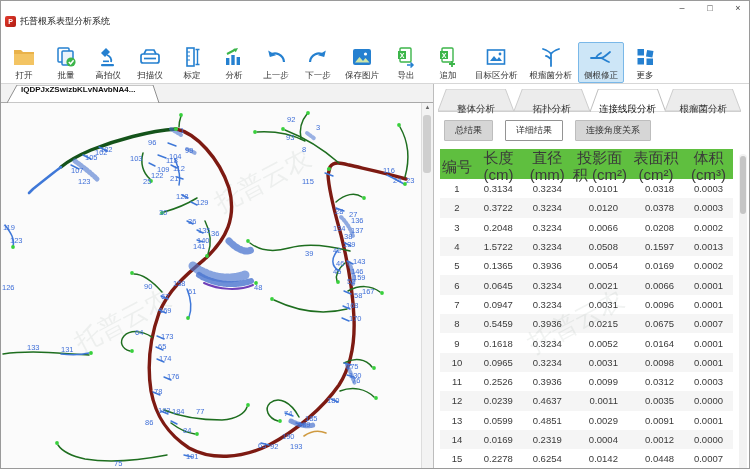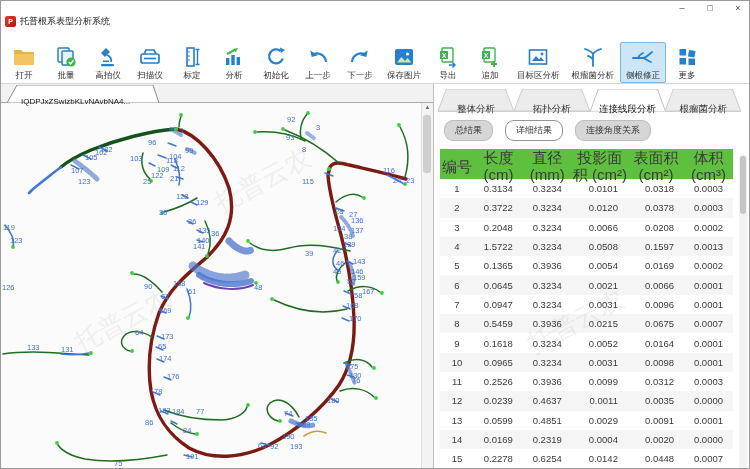--- a/index.html
+++ b/index.html
@@ -25,22 +25,22 @@
   .tb-icon{height:26px;display:flex;align-items:center;justify-content:center}
   .tb-icon svg{width:24px;height:24px}
   .tb-label{font-size:8.5px;color:#333;white-space:nowrap;margin-top:0px}
   
   #main{display:flex;height:411px}
   #left-col{width:432px;display:flex;flex-direction:column;border-right:1px solid #bdbdbd;background:#f0f0f0}
   #image-tabrow{height:18px;background:#f2f2f2;border-bottom:1px solid #a9a9a9;position:relative}
   #image-tab{position:absolute;left:6px;bottom:-1px;height:18px;width:158px}
   #image-tab svg{position:absolute;inset:0;width:100%;height:100%}
   #image-tab polygon{fill:#fff;stroke:#8f8f8f;stroke-width:1}
-  #image-tab span{position:relative;z-index:1;display:block;font-size:8px;font-weight:normal;color:#111;
-       padding:12px 0 0 14px;white-space:nowrap;overflow:hidden}
+  #image-tab span{position:relative;z-index:1;display:block;font-size:8px;font-weight:bold;color:#111;
+       padding:0 0 0 14px;white-space:nowrap;overflow:hidden}
   #canvas-wrap{flex:1;background:#fbfbfb;position:relative;overflow:hidden}
   #root-svg{position:absolute;left:0;top:0}
   .wm{position:absolute;font-size:26px;color:rgba(60,90,70,.07);transform:rotate(-28deg);white-space:nowrap;pointer-events:none}
   
   #left-scrollbar{position:absolute;right:0;top:0;bottom:0;width:11px;background:#f3f3f3;border-left:1px solid #ddd}
   #left-scroll-up{position:absolute;top:1px;left:0;width:11px;text-align:center;font-size:6px;color:#666}
   #left-scroll-thumb{position:absolute;top:12px;left:1px;width:8px;height:58px;background:#cfcfcf;border-radius:3px}
   
   #statusbar{height:24px;background:#f1f1f1;border-top:1px solid #c9c9c9;display:flex;align-items:center;font-size:9px;color:#444}
   #statusbar .grp{margin-left:18px;display:flex}
@@ -48,21 +48,21 @@
   #right-col{flex:1;background:#fff;display:flex;flex-direction:column;position:relative}
   #rtabs{display:flex;margin:5px 8px 0 4px;border-bottom:1px solid #cfcfcf;height:22px}
   .rtab{position:relative;flex:1;height:22px;cursor:default}
   .rtab svg{position:absolute;inset:0;width:100%;height:100%}
   .rtab polygon{fill:#ececec;stroke:#c6c6c6;stroke-width:1}
   .rtab.active{z-index:2;margin-bottom:-1px;height:23px}
   .rtab.active polygon{fill:#fff;stroke:#b4b4b4}
   .rtab span{position:relative;z-index:1;display:block;text-align:center;font-size:9.5px;color:#333;padding-top:14px;white-space:nowrap}
   .rtab.active span{color:#111}
   #rbuttons{display:flex;gap:12px;margin:8px 0 6px 10px}
-  .rbtn{font-size:9px;color:#333;background:#d6d6d6;border:1px solid #bdbdbd;padding:3px 10px;border-radius:9px}
+  .rbtn{font-size:9px;color:#333;background:#d6d6d6;border:1px solid #bdbdbd;padding:3px 10px;border-radius:1px}
   .rbtn.active{background:#fff;border-color:#949494}
   
   #rtable{margin:2px 16px 0 6px;font-size:9.5px}
   .trow{display:grid;grid-template-columns:34px 1fr 1fr 1.15fr 1.15fr 1fr;align-items:center;height:19.3px}
   .trow.head{background:var(--green);color:#fff;height:30px;font-size:15px}
   .trow.head .cell{text-align:center;line-height:1.15;padding:0 1px}
   .trow:nth-child(odd):not(.head){background:#f5f5f5}
   .cell{text-align:right;padding-right:10px;color:#3a3a3a}
   .cell.c0{text-align:center;padding-right:0}
   
@@ -140,29 +140,20 @@
         <span class="tb-icon">
           <svg viewBox="0 0 24 24">
             <rect x="4" y="13" width="3.4" height="7" fill="#2580d0"></rect>
             <rect x="9.3" y="10" width="3.4" height="10" fill="#2580d0"></rect>
             <rect x="14.6" y="12" width="3.4" height="8" fill="#2580d0"></rect>
             <path d="M5,9 L13.5,4.5" stroke="#3cb54a" stroke-width="2" fill="none"></path>
             <path d="M16,3 l-4.8,1 2.6,3.2 z" fill="#3cb54a"></path>
           </svg>
         </span>
         <span class="tb-label">分析</span>
-      </div>
-      <div class="tb-item">
-        <span class="tb-icon">
-          <svg viewBox="0 0 24 24">
-            <path d="M18.8,13.5 a7,7 0 1 1 -2.2,-7.5" fill="none" stroke="#2580d0" stroke-width="2.3"></path>
-            <path d="M16,2.5 l0.8,5.4 4.4,-2.8 z" fill="#2580d0"></path>
-          </svg>
-        </span>
-        <span class="tb-label">初始化</span>
       </div>
       <div class="tb-item">
         <span class="tb-icon">
           <svg viewBox="0 0 24 24">
             <path d="M20,17 C19.5,9.5 11,6 6,10.5" fill="none" stroke="#2580d0" stroke-width="2.2"></path>
             <path d="M4.2,5.5 l1.6,6.6 6.2,-1.8 z" fill="#2580d0"></path>
           </svg>
         </span>
         <span class="tb-label">上一步</span>
       </div>
@@ -609,21 +600,21 @@
           <div class="cell c2">0.4851</div>
           <div class="cell c3">0.0029</div>
           <div class="cell c4">0.0091</div>
           <div class="cell c5">0.0001</div>
         </div>
         <div class="trow">
           <div class="cell c0">14</div>
           <div class="cell c1">0.0169</div>
           <div class="cell c2">0.2319</div>
           <div class="cell c3">0.0004</div>
-          <div class="cell c4">0.0020</div>
+          <div class="cell c4">0.0012</div>
           <div class="cell c5">0.0000</div>
         </div>
         <div class="trow">
           <div class="cell c0">15</div>
           <div class="cell c1">0.2278</div>
           <div class="cell c2">0.6254</div>
           <div class="cell c3">0.0142</div>
           <div class="cell c4">0.0448</div>
           <div class="cell c5">0.0007</div>
         </div>

